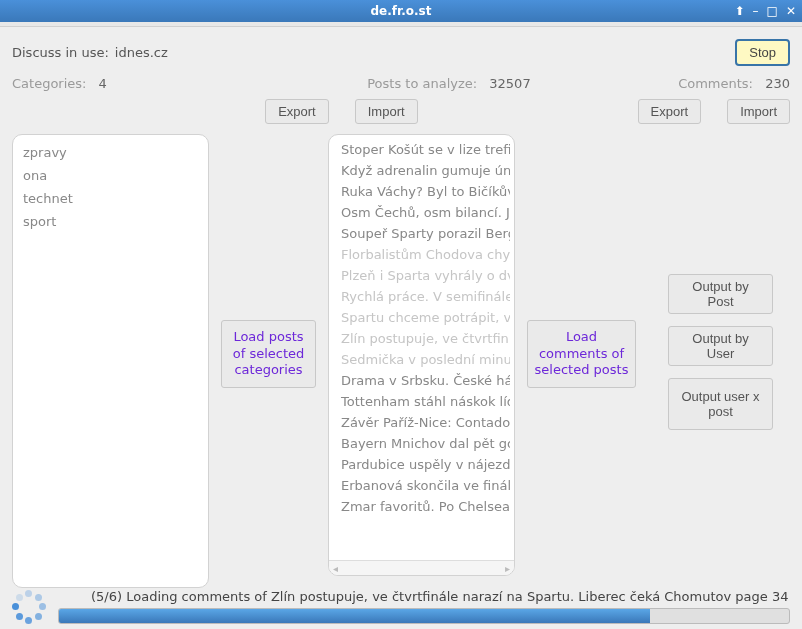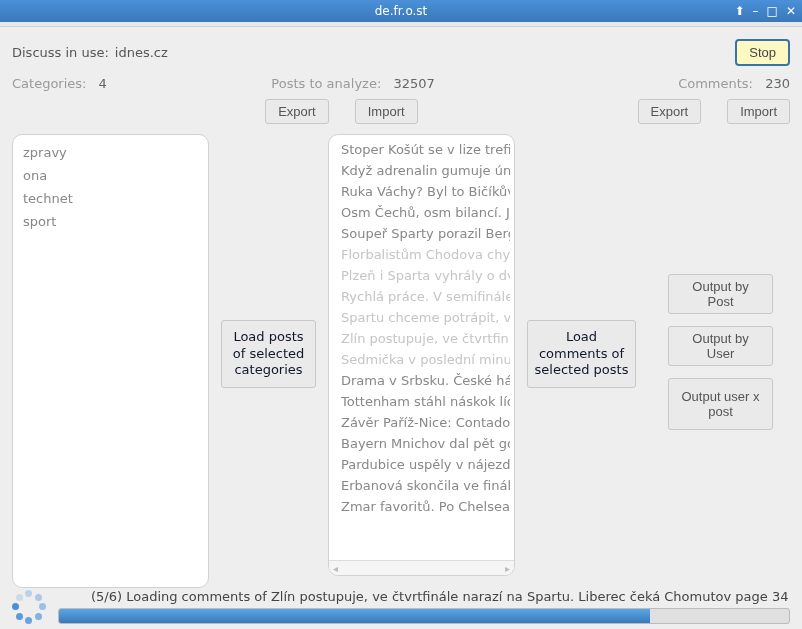--- a/index.html
+++ b/index.html
@@ -1,39 +1,39 @@
 <!DOCTYPE html>
 <html><head>
 <meta charset="utf-8">
 <style>
   html,body{margin:0;padding:0;font-family:"DejaVu Sans",Arial,sans-serif;font-size:13px;color:#555;background:#f5f5f5;width:802px;height:629px;overflow:hidden;}
   .titlebar{background:linear-gradient(#4a90d9,#3a78b9);height:22px;color:#fff;display:flex;align-items:center;position:relative;font-size:12px;}
-  .titlebar .title{position:absolute;left:50%;transform:translateX(-50%);font-weight:normal;}
+  .titlebar .title{position:absolute;left:50%;transform:translateX(-50%);font-weight:bold;}
   .titlebar .controls{position:absolute;right:6px;display:flex;gap:8px;}
   .titlebar .controls span{cursor:pointer;}
   .menubar{height:4px;background:#e8e8e8;border-bottom:1px solid #d0d0d0;}
   .window-body{background:#eeeeee;height:calc(629px - 22px - 4px);position:relative;padding:0;}
   .top-row{display:flex;align-items:center;padding:12px 12px 0 12px;}
   .top-row .lbl{color:#555;margin-right:6px;}
   .stop-btn{margin-left:auto;background:#fef9c3;border:2px solid #3874a8;border-radius:4px;padding:4px 12px;font-size:13px;color:#444;cursor:pointer;}
   .stats-row{display:flex;padding:10px 12px 0 12px;color:#9a9a9a;}
   .stats-row .col{flex:1;}
-  .stats-row .col.c{flex:1;text-align:left;}
+  .stats-row .col.c{flex:1;text-align:right;}
   .stats-row .col.r{flex:1;text-align:right;}
   .stats-row b{color:#666;font-weight:normal;margin-left:8px;}
   .btn{background:#eaeaea;border:1px solid #c8c8c8;border-radius:3px;padding:4px 12px;font-size:13px;color:#555;cursor:pointer;margin-left:20px;}
   .export-row{display:flex;padding:8px 12px 0 12px;}
   .export-row .spacer{flex:1;}
   .export-row .grp{display:flex;gap:6px;}
   .main{display:flex;padding:10px 12px 0 12px;height:440px;gap:12px;}
   .listbox{background:#fff;border:1px solid #d2d2d2;border-radius:10px;overflow:hidden;}
   .cat-list{width:195px;height:440px;padding:6px 0;}
   .cat-list .item{padding:4px 10px;color:#888;cursor:pointer;}
   .mid-col{display:flex;flex-direction:column;justify-content:center;align-items:center;width:95px;}
-  .tall-btn{background:#eaeaea;border:1px solid #c8c8c8;border-radius:3px;padding:8px 6px;font-size:13px;color:#0f172a;text-align:center;cursor:pointer;line-height:1.3;}
+  .tall-btn{background:#eaeaea;border:1px solid #c8c8c8;border-radius:3px;padding:8px 6px;font-size:13px;color:#6d28d9;text-align:center;cursor:pointer;line-height:1.3;}
   .posts-list{width:185px;height:440px;position:relative;}
   .posts-inner{position:absolute;inset:4px 4px 16px 4px;overflow:hidden;}
   .posts-list .item{padding:3px 8px;color:#888;white-space:nowrap;cursor:pointer;}
   .posts-list .item.disabled{color:#c5c5c5;}
   .hscroll{position:absolute;bottom:0;left:0;right:0;height:14px;border-top:1px solid #ddd;display:flex;align-items:center;justify-content:space-between;padding:0 4px;color:#bbb;font-size:10px;background:#f5f5f5;}
   .right-col{display:flex;flex-direction:column;gap:12px;width:125px;margin-top:140px;}
   .status-row{position:absolute;bottom:6px;left:12px;right:12px;display:flex;align-items:center;gap:12px;}
   .spinner{width:34px;height:34px;position:relative;}
   .spinner div{position:absolute;width:7px;height:7px;border-radius:50%;background:#4a90d9;}
   .status-text{flex:1;}

